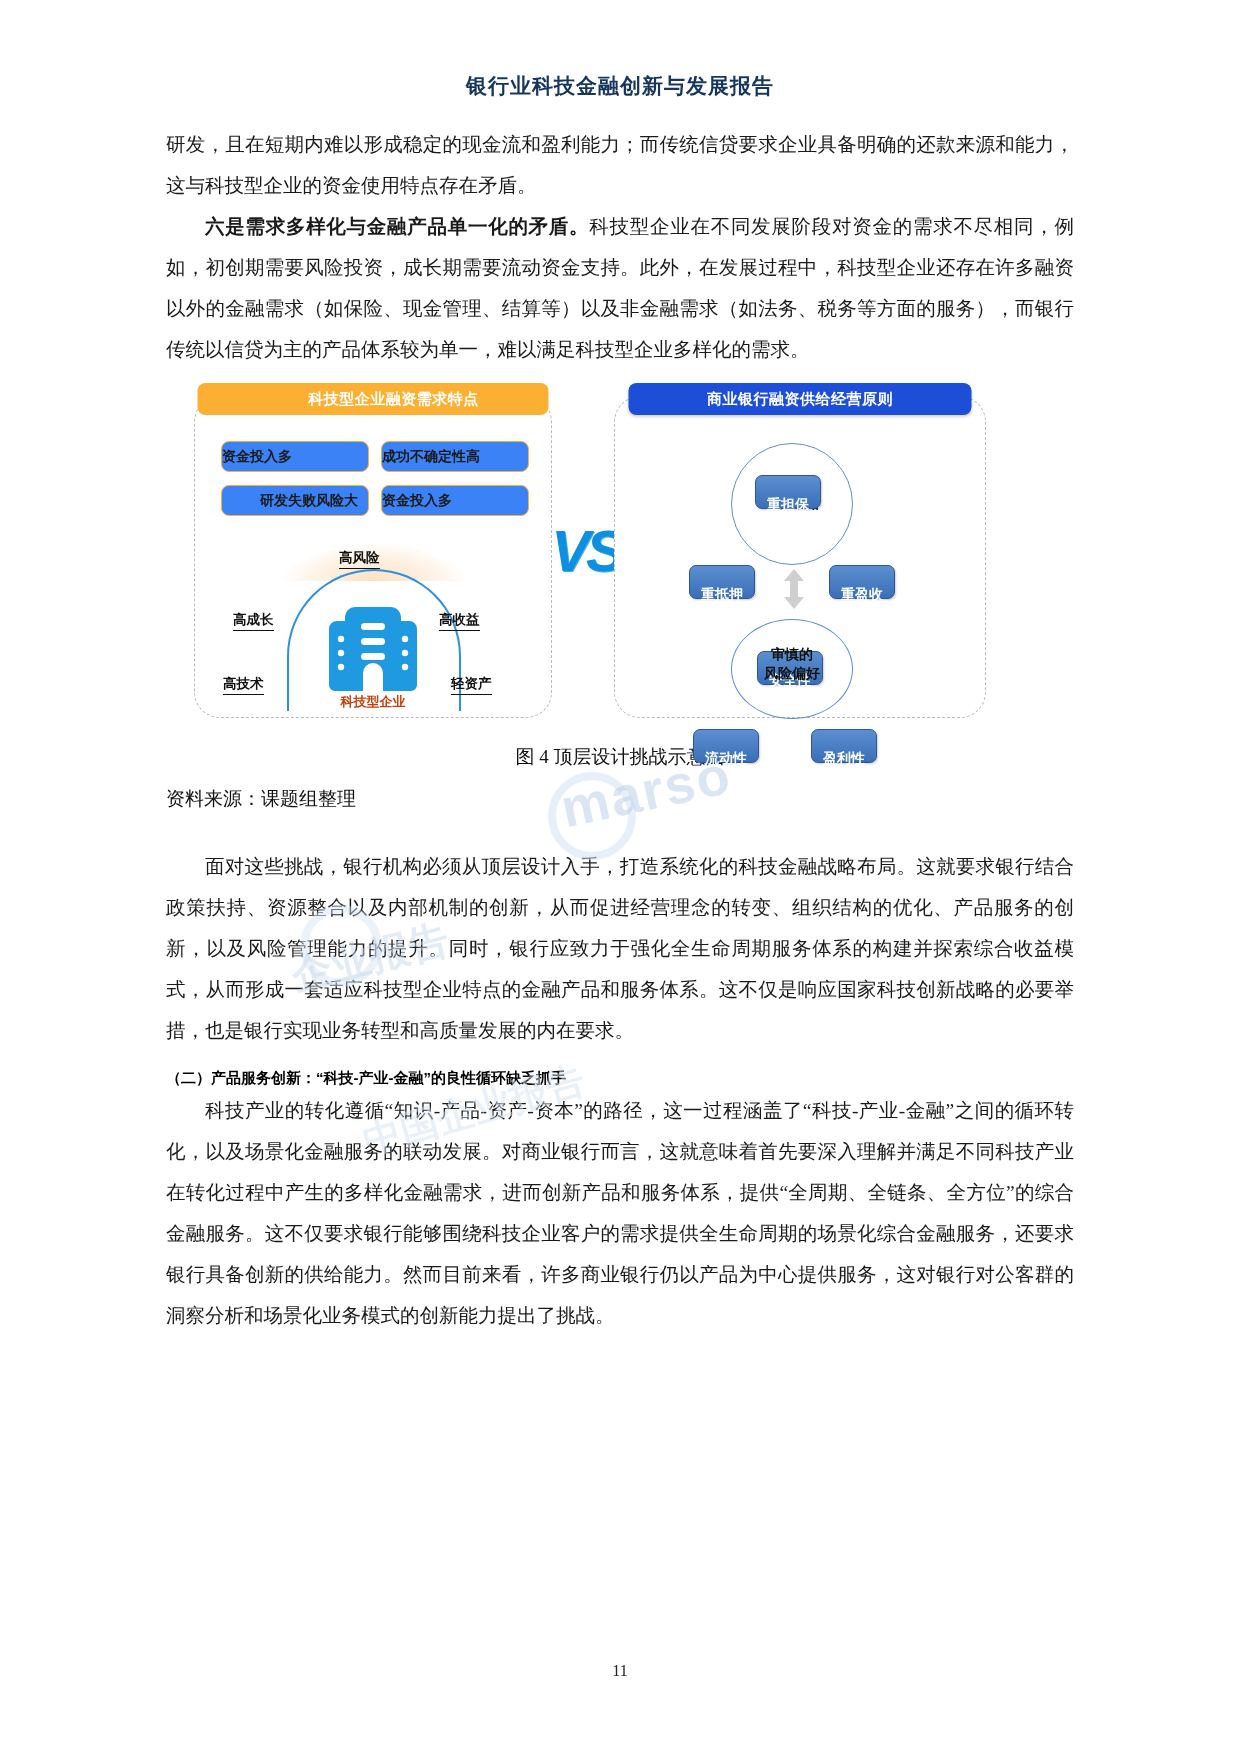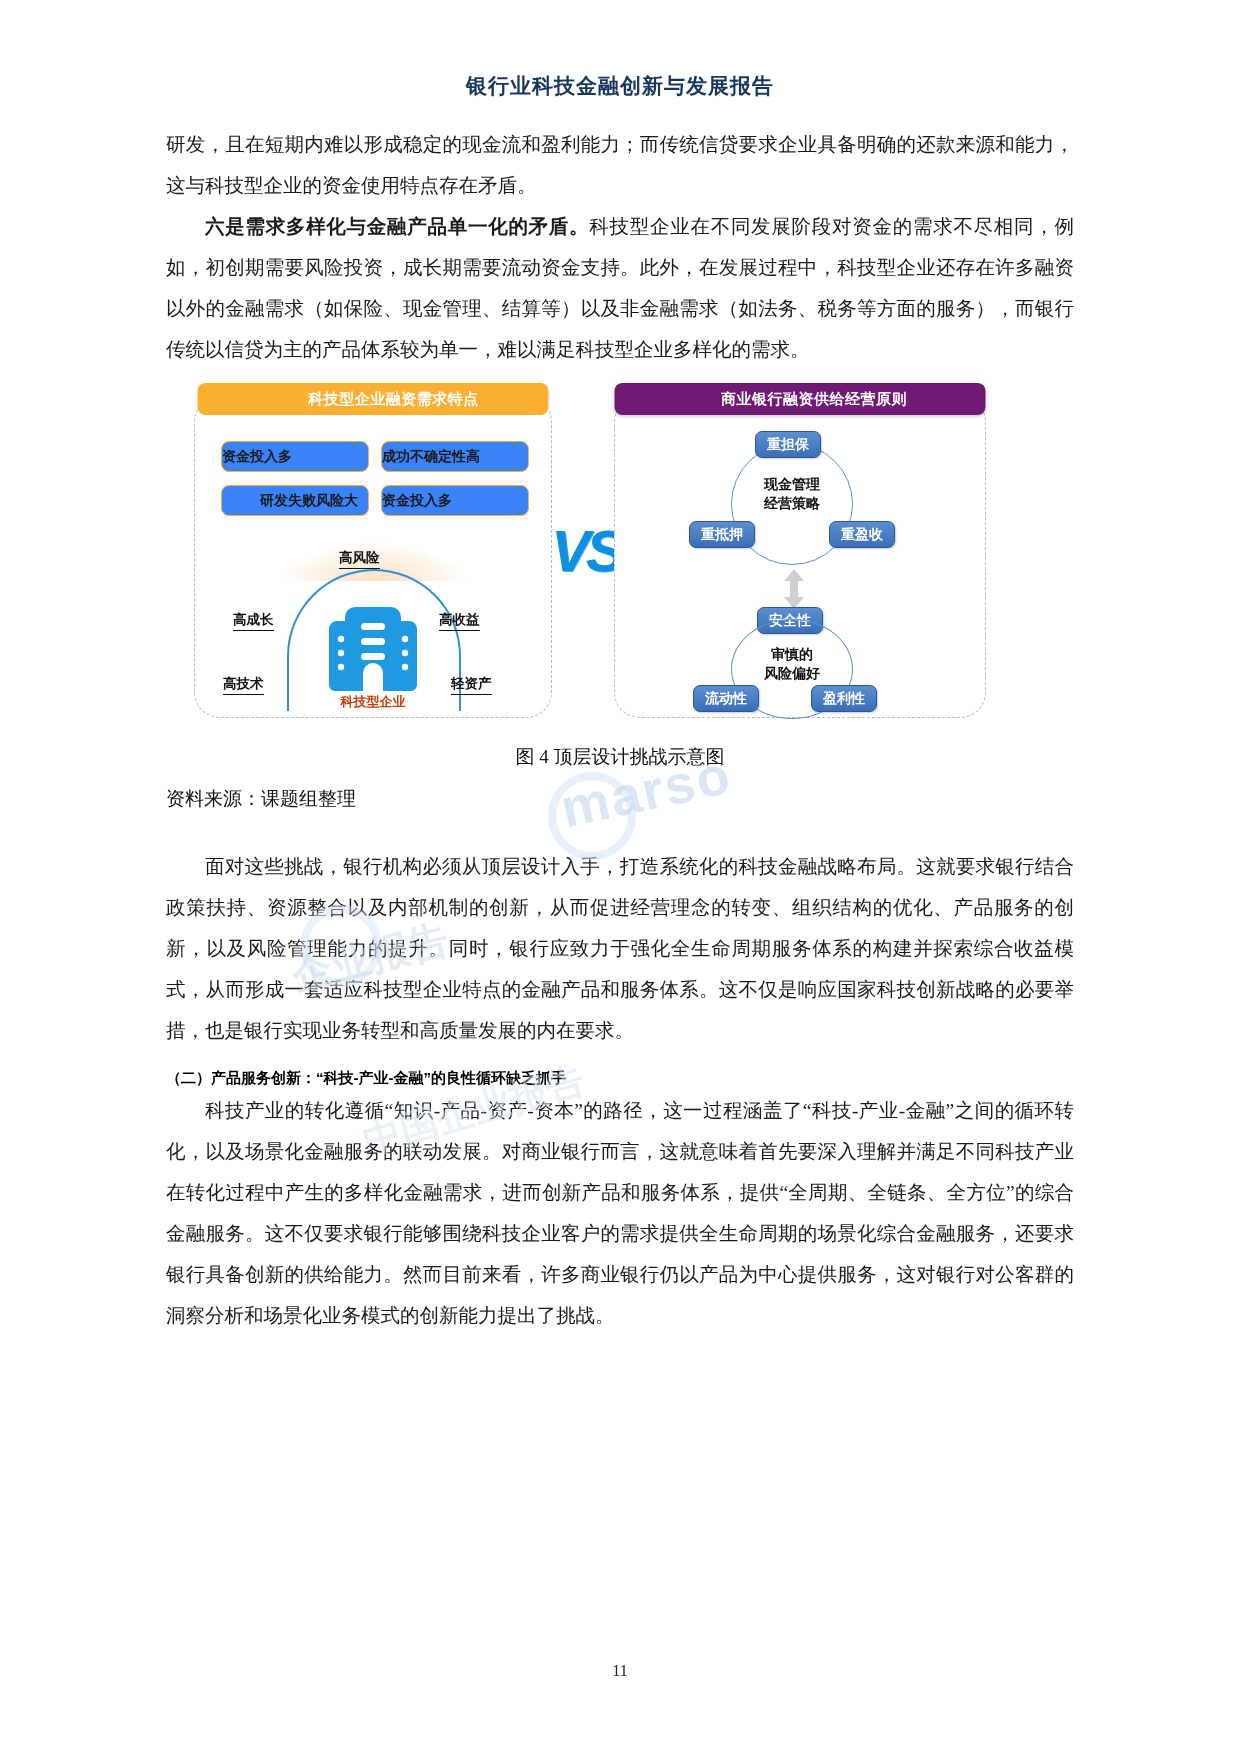--- a/index.html
+++ b/index.html
@@ -119,21 +119,21 @@
     border-radius: 8px;
     font-family: "Liberation Sans", "DejaVu Sans", sans-serif;
     font-weight: bold;
     font-size: 15px;
     color: #ffffff;
     text-align: center;
     white-space: nowrap;
     letter-spacing: 0.5px;
   }
   .panel-title.amber { background: #fbb034; width: 310px; padding-left: 41px; }
-  .panel-title.blue  { background: #701a75; width: 343px; box-shadow: 0 2px 3px rgba(0,0,0,.18); padding-left: 28px; }
+  .panel-title.blue  { background: #1d4ed8; width: 343px; box-shadow: 0 2px 3px rgba(0,0,0,.18); }
 
   
   .pill-amber {
     position: absolute;
     width: 148px;
     height: 31px;
     line-height: 29px;
     text-align: left;
     border: 1.6px solid #fbb034;
     border-radius: 8px;
@@ -235,31 +235,32 @@
     border-radius: 50%;
     box-sizing: border-box;
   }
   .ring-top { left: 116px; top: 46px;  width: 122px; height: 122px; }
   .ring-bot { left: 116px; top: 222px; width: 122px; height: 100px; }
 
   .blue-chip {
     position: absolute;
     height: 27px;
     line-height: 25px;
-    padding: 0 11px;
+    padding: 16px 11px;
     border: 1.4px solid #2f5597;
     border-radius: 7px;
     background: linear-gradient(180deg, #5b8fd0 0%, #3a6fb8 100%);
     color: #fff;
     font-family: "Liberation Sans", "DejaVu Sans", sans-serif;
     font-weight: bold;
     font-size: 14px;
     white-space: nowrap;
     box-sizing: border-box;
     box-shadow: 1px 1px 2px rgba(0,0,0,.2);
+    margin-top: 44px;
   }
   .bc-danbao  { left: 140px; top: 34px; }
   .bc-diya    { left: 74px;  top: 124px; }
   .bc-yingshou{ left: 214px; top: 124px; }
   .bc-anquan  { left: 142px; top: 210px; }
   .bc-liudong { left: 78px;  top: 288px; }
   .bc-yingli  { left: 196px; top: 288px; }
 
   .ring-text {
     position: absolute;

